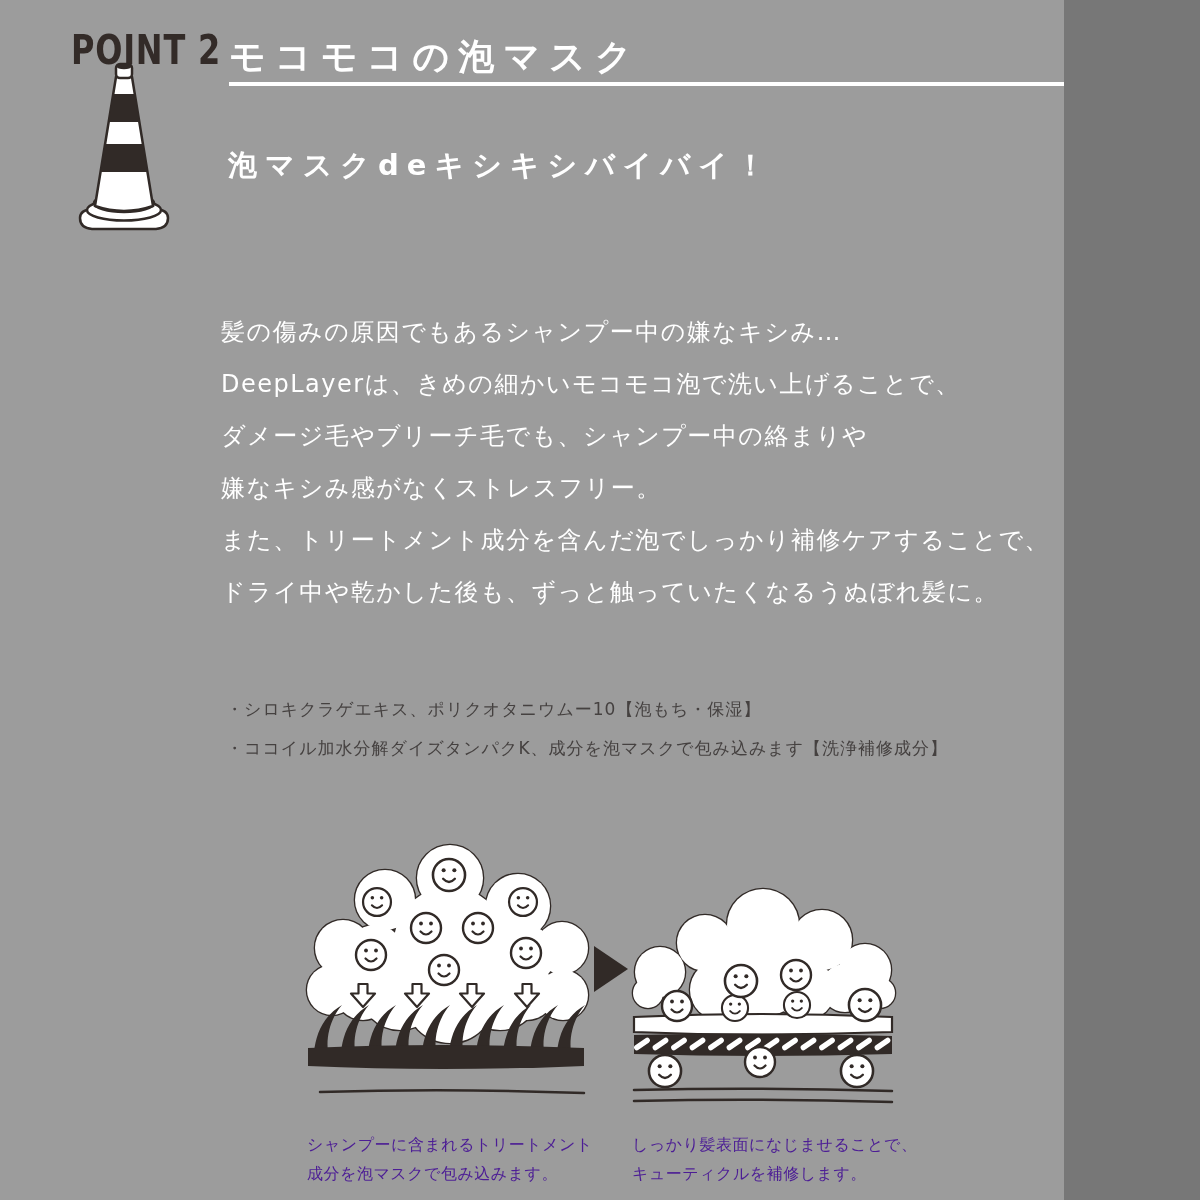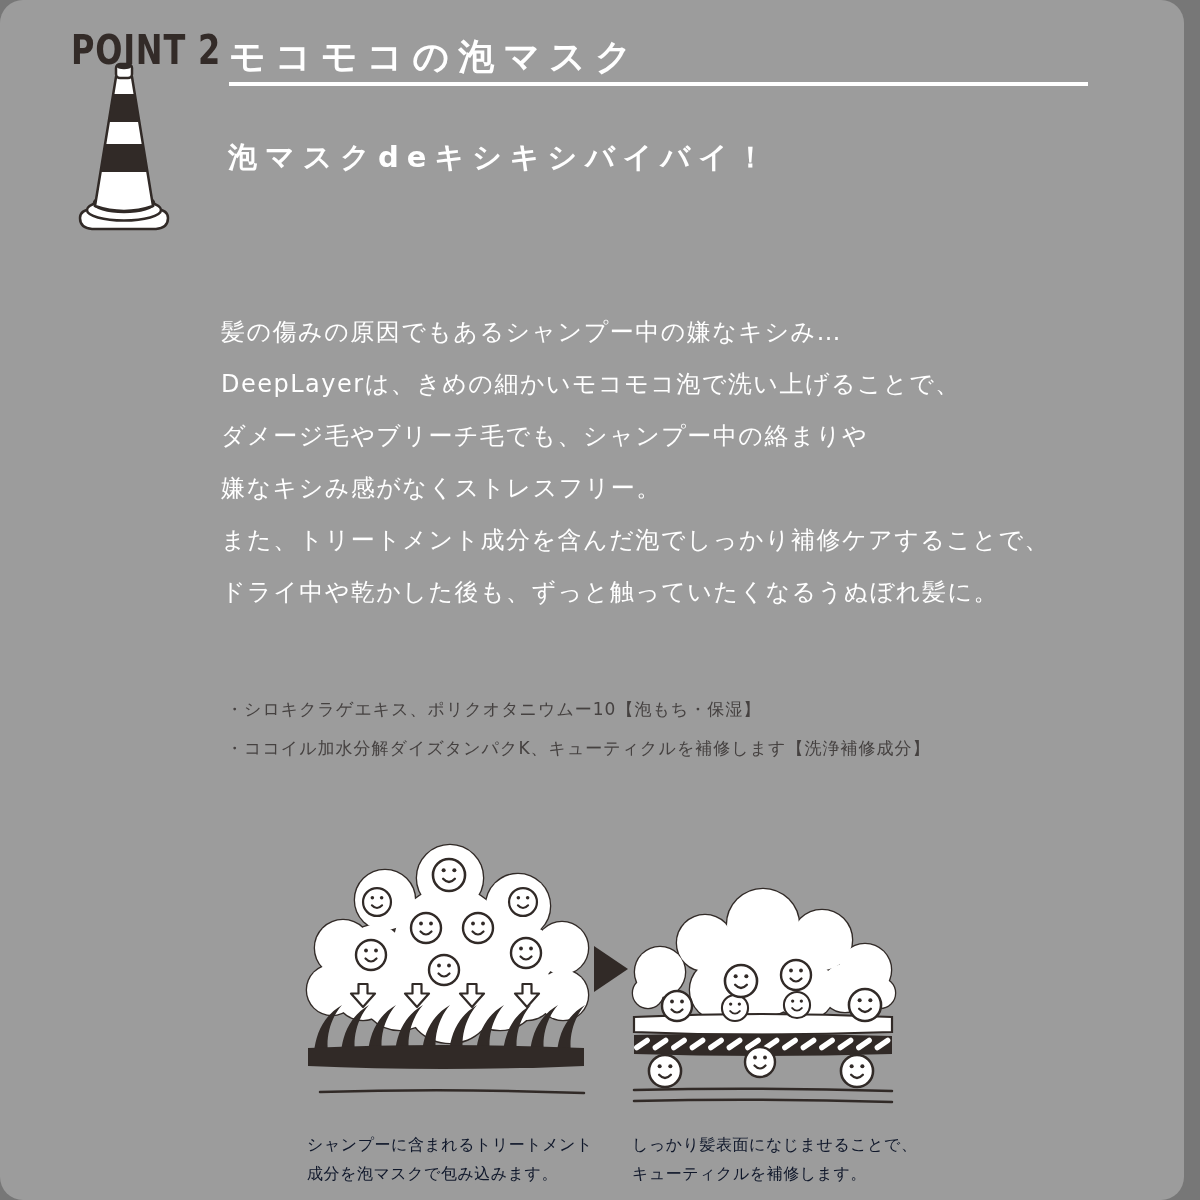--- a/index.html
+++ b/index.html
@@ -2,24 +2,23 @@
 <html><head>
 <meta charset="utf-8">
 <style>
   html,body{margin:0;padding:0;}
   body{
     font-family:"DejaVu Sans","Liberation Sans",sans-serif;
     background:#777;
   }
   .stage{
     position:relative;
-    width:1184px;height:1200px;
+    width:1064px;height:1200px;
     background:#9c9c9c;
     overflow:hidden;
-    border-radius:23px;
   }
   .abs{position:absolute;}
   .point-label{
     left:71px;top:26px;
     font-size:41px;font-weight:700;
     color:#332b28;letter-spacing:1px;
     transform:scaleX(0.78);transform-origin:left top;
     white-space:nowrap;
   }
   .title{
@@ -27,39 +26,39 @@
     font-size:36px;font-weight:700;
     color:#fff;letter-spacing:9px;
     white-space:nowrap;
     font-family:Liberation Mono, monospace;
   }
   .title-underline{
     left:229px;top:82px;
     width:859px;height:4px;background:#fff;
   }
   .subtitle{
-    left:228px;top:138px;
+    left:228px;top:146px;
     font-size:29px;font-weight:700;
     color:#fff;letter-spacing:8px;
     white-space:nowrap;
   }
   .body-text{
     left:221px;top:306px;
     color:#fff;font-size:24px;line-height:52px;
     letter-spacing:1.5px;font-weight:500;
     white-space:nowrap;
   }
   .ingredients{
     left:226px;top:690px;
     color:#454140;font-size:17px;line-height:39px;
     letter-spacing:1px;
     white-space:nowrap;
   }
   .caption{
-    color:#0f172a;font-size:16px;line-height:29px;
+    color:#4c1d95;font-size:16px;line-height:29px;
     letter-spacing:0.5px;white-space:nowrap;
   }
   .caption.left{left:307px;top:1130px;}
   .caption.right{left:632px;top:1130px;}
 </style>
 </head>
 <body>
 
 <div class="stage">
 
@@ -93,21 +92,21 @@
     <div>髪の傷みの原因でもあるシャンプー中の嫌なキシみ…</div>
     <div>DeepLayerは、きめの細かいモコモコ泡で洗い上げることで、</div>
     <div>ダメージ毛やブリーチ毛でも、シャンプー中の絡まりや</div>
     <div>嫌なキシみ感がなくストレスフリー。</div>
     <div>また、トリートメント成分を含んだ泡でしっかり補修ケアすることで、</div>
     <div>ドライ中や乾かした後も、ずっと触っていたくなるうぬぼれ髪に。</div>
   </div>
 
   <div class="abs ingredients">
     <div>・シロキクラゲエキス、ポリクオタニウムー10【泡もち・保湿】</div>
-    <div>・ココイル加水分解ダイズタンパクK、キューティクルを補修します【洗浄補修成分】</div>
+    <div>・ココイル加水分解ダイズタンパクK、成分を泡マスクで包み込みます【洗浄補修成分】</div>
   </div>
 
   <svg class="abs" style="left:300px;top:840px;" width="612" height="272" viewBox="0 0 612 272">
     <defs>
       <g id="smiley">
         <circle r="15" fill="#fff" stroke="#312a27" stroke-width="2.4"></circle>
         <circle cx="-5" cy="-4.5" r="1.9" fill="#312a27" stroke="none"></circle>
         <circle cx="5" cy="-4.5" r="1.9" fill="#312a27" stroke="none"></circle>
         <path d="M-5.5,3.5 Q0,9.5 5.5,3.5" fill="none" stroke="#312a27" stroke-width="2.2" stroke-linecap="round"></path>
       </g>

